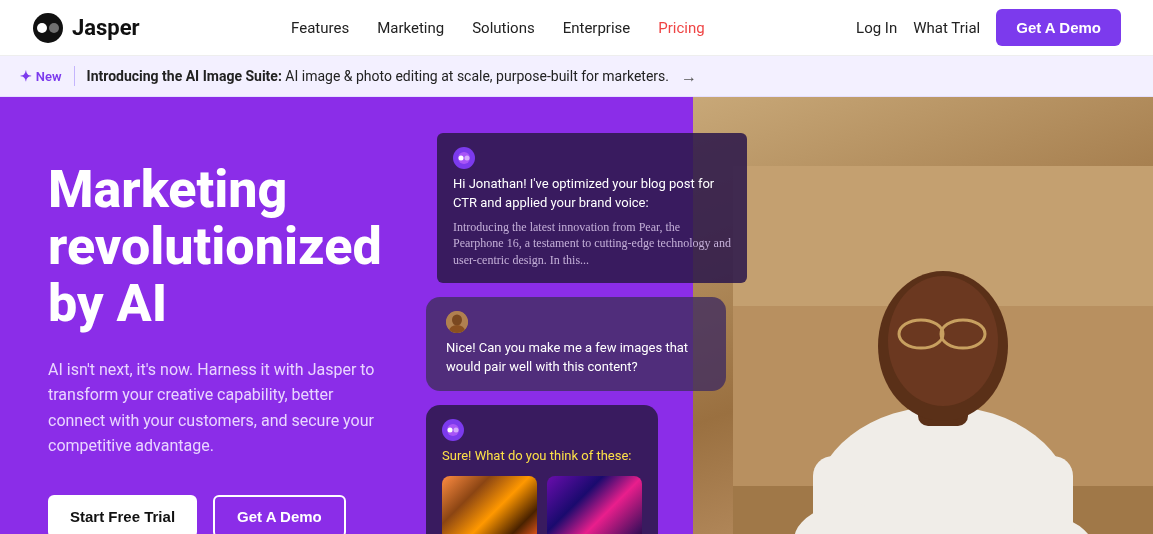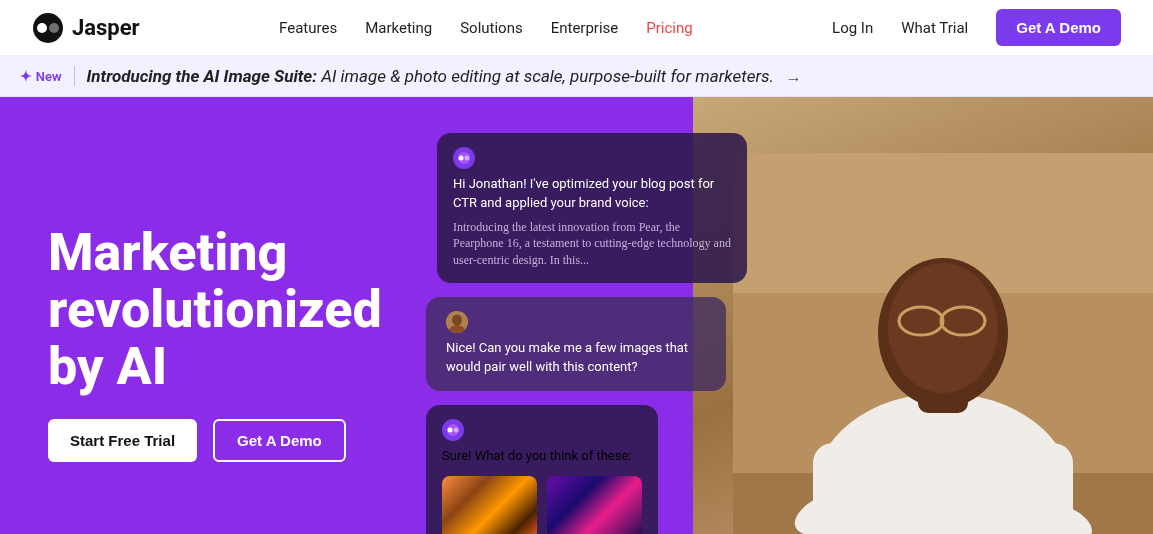--- a/index.html
+++ b/index.html
@@ -10,40 +10,40 @@
       display: flex; justify-content: space-between;
       padding: 0 32px; height: 56px; background: #fff;
       border-bottom: 1px solid #eee;
     }
     .nav-logo { display: flex; align-items: center; gap: 8px; }
     .nav-logo-icon { width: 32px; height: 32px; }
     .nav-logo-text { font-size: 22px; font-weight: 700; color: #111; }
     .nav-links { display: flex; gap: 28px; align-items: center; }
     .nav-link { font-size: 15px; color: #222; text-decoration: none; cursor: pointer; }
     .nav-link.purple { color: #ef4444; }
-    .nav-actions { display: flex; align-items: center; gap: 28px; }
+    .nav-actions { display: flex; align-items: center; gap: 16px; }
     .nav-login { font-size: 15px; color: #222; cursor: pointer; }
     .nav-free-trial { font-size: 15px; color: #222; cursor: pointer; }
     .nav-demo-btn {
       background: #7c3aed; color: #fff; border: none; border-radius: 6px;
       padding: 10px 20px; font-size: 15px; font-weight: 600; cursor: pointer;
     }
 
     
     .announcement-bar {
       display: flex; align-items: center; background: #f3f0ff;
       padding: 10px 20px; gap: 12px; border-bottom: 1px solid #e5e0ff;
     }
     .announcement-new {
       display: flex; align-items: center; gap: 4px;
       font-size: 13px; font-weight: 600; color: #7c3aed;
     }
     .announcement-star { font-size: 14px; color: #7c3aed; }
     .announcement-divider { width: 1px; height: 20px; background: #c4b5fd; }
-    .announcement-text { font-size: 17px; color: #222; font-style: italic; }
+    .announcement-text { font-size: 14px; color: #222; }
     .announcement-text strong { font-weight: 700; }
     .announcement-arrow { color: #555; font-size: 16px; cursor: pointer; }
 
     
     .hero {
       background: #8b2de8;
       min-height: 476px;
       display: flex;
       align-items: stretch;
       position: relative;
@@ -230,20 +230,21 @@
   <span class="announcement-arrow">→</span>
 </div>
 
 <section class="hero">
 
   <div class="hero-left">
     <h1 class="hero-title">
       <span>Marketing</span><br>
       <span>revolutionized by AI</span>
     </h1>
+    <p class="hero-subtitle">AI isn't next, it's now. Harness it with Jasper to transform your creative capability, better connect with your customers, and secure your competitive advantage.</p>
     <div class="hero-buttons">
       <button class="btn-start-trial">Start Free Trial</button>
       <button class="btn-get-demo">Get A Demo</button>
     </div>
   </div>
 
   <div class="hero-right">
     <div class="hero-right-inner">
 
       <div class="hero-right-bg"></div>
@@ -279,21 +280,21 @@
             <rect x="120" y="390" width="180" height="10" fill="#888" rx="3"></rect>
 
             <ellipse cx="350" cy="415" rx="25" ry="10" fill="#c06020"></ellipse>
           </svg>
         </div>
 
       </div>
 
       <div class="chat-area" style="position:absolute; top:20px; left:-30px; right:390px; display:flex; flex-direction:column; gap:14px; z-index:10;">
 
-        <div class="chat-bubble ai" style="align-self:flex-end; background:rgba(45,25,75,0.88); border-radius:14px; padding:14px 16px; max-width:310px;">
+        <div class="chat-bubble ai" style="align-self:flex-end; background:rgba(45,25,75,0.88); border-radius:6px; padding:14px 16px; max-width:310px;">
           <div class="bubble-header">
             <div class="bubble-icon">
               <svg width="14" height="14" viewBox="0 0 14 14">
                 <circle cx="7" cy="7" r="6" fill="#a855f7"></circle>
                 <circle cx="4" cy="7" r="2.5" fill="#fff"></circle>
                 <circle cx="10" cy="7" r="2.5" fill="#fff" opacity="0.5"></circle>
               </svg>
             </div>
           </div>
           <div class="bubble-body" style="color:#fff; font-size:13px; line-height:1.45;">Hi Jonathan! I've optimized your blog post for CTR and applied your brand voice:</div>
@@ -316,21 +317,21 @@
         <div class="chat-bubble ai-response" style="align-self:flex-start; background:rgba(45,25,75,0.88); border-radius:14px; padding:14px 16px; max-width:310px;">
           <div class="bubble-header">
             <div class="bubble-icon">
               <svg width="14" height="14" viewBox="0 0 14 14">
                 <circle cx="7" cy="7" r="6" fill="#a855f7"></circle>
                 <circle cx="4" cy="7" r="2.5" fill="#fff"></circle>
                 <circle cx="10" cy="7" r="2.5" fill="#fff" opacity="0.5"></circle>
               </svg>
             </div>
           </div>
-          <div class="bubble-body" style="color:#000000; font-size:13px; line-height:1.45;">Sure! What do you think of these:</div>
+          <div class="bubble-body" style="color:#fde047; font-size:13px; line-height:1.45;">Sure! What do you think of these:</div>
           <div class="bubble-images" style="display:flex; gap:10px; margin-top:10px;">
             <div class="bubble-img bubble-img-1" style="width:95px; height:65px; border-radius:8px; background:linear-gradient(135deg, #ff8c42 0%, #8b4513 30%, #ff9800 55%, #4a2200 80%, #ff6020 100%);"></div>
             <div class="bubble-img bubble-img-2" style="width:95px; height:65px; border-radius:8px; background:linear-gradient(135deg, #6a0dad 0%, #1a0a6e 35%, #e91e8c 60%, #4a1060 90%, #200a40 100%);"></div>
           </div>
         </div>
 
       </div>
 
     </div>
   </div>

